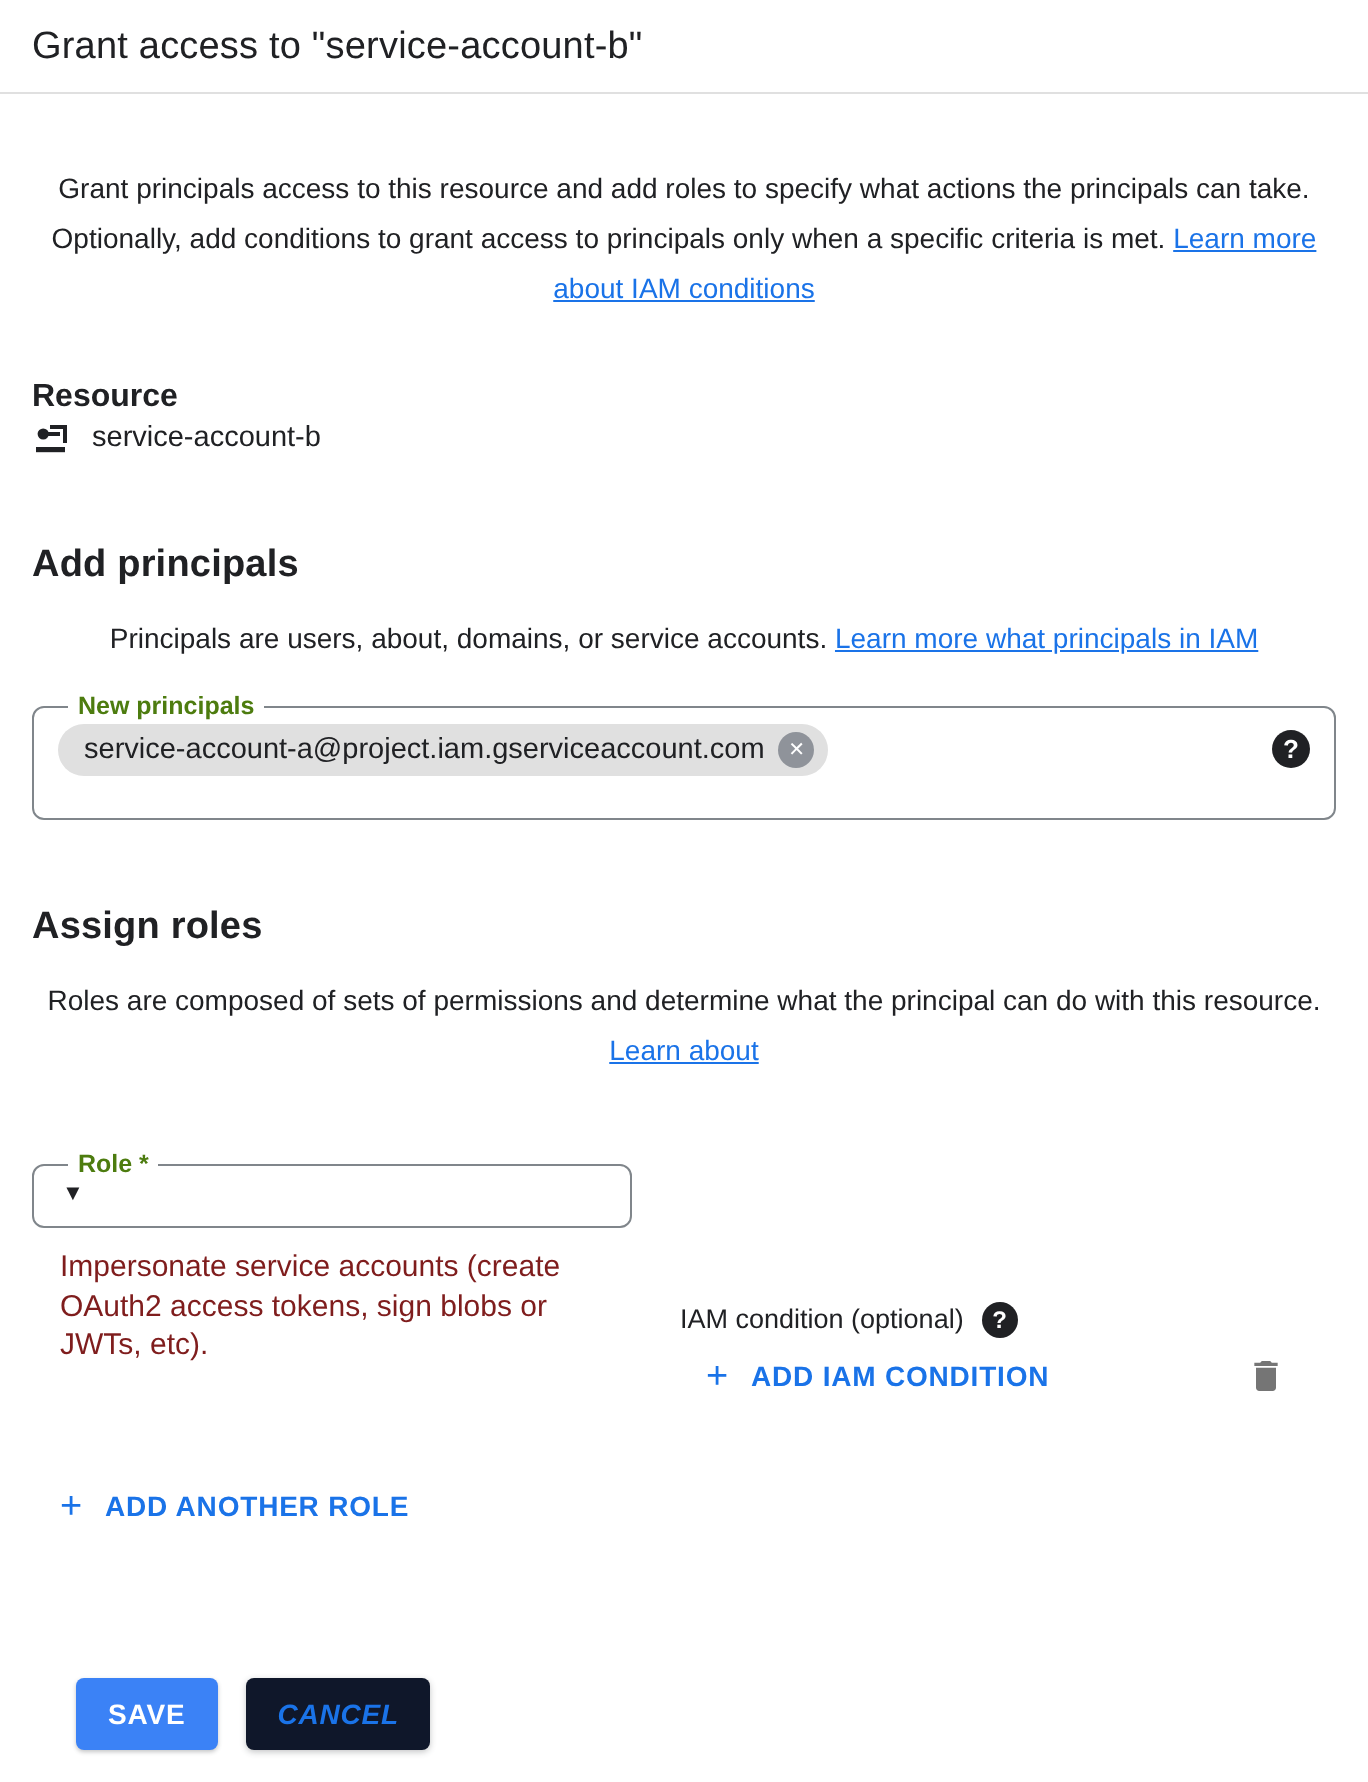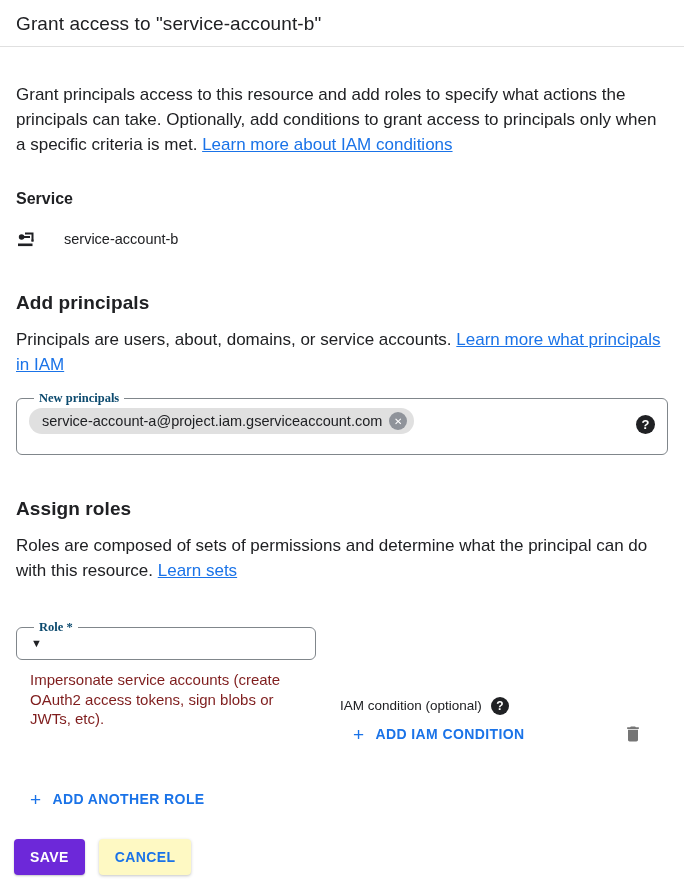--- a/index.html
+++ b/index.html
@@ -8,39 +8,39 @@
     background: #fff;
     font-family: "Liberation Sans", "DejaVu Sans", sans-serif;
     color: #202124;
     position: relative;
     overflow: hidden;
   }
   .dialog-header { padding: 13px 16px 11px 16px; }
   .dialog-title { font-size: 19px; font-weight: 400; color: #202124; letter-spacing: .1px; }
   .divider { height: 1px; background: #e0e0e0; }
   .content { padding: 0 16px; }
-  .body-text { font-size: 17px; line-height: 25px; color: #202124; }
+  .body-text { font-size: 14px; line-height: 25px; color: #202124; text-align: center; }
   .link { color: #1a73e8; text-decoration: underline; cursor: pointer; }
   .intro { margin-top: 35px; }
   .section-heading-sm { margin-top: 33px; font-size: 16px; font-weight: 700; }
-  .resource-row { margin-top: 21px; display: flex; align-items: center; gap: 28px; font-size: 14.5px; }
+  .resource-row { margin-top: 1px; display: flex; align-items: center; gap: 10px; font-size: 14.5px; }
   .section-heading { margin-top: 43px; font-size: 19px; font-weight: 700; letter-spacing: .1px; }
   .section-desc { margin-top: 13px; }
 
   fieldset.outlined {
     border: 1px solid #80868b;
     border-radius: 6px;
     margin-top: 14px;
   }
   fieldset.outlined legend {
-    font-size: 12.5px; font-weight: 700; color: #0c4a6e;
-    padding: 0 5px; margin-left: 5px; font-family: Liberation Serif, serif;
+    font-size: 12.5px; font-weight: 700; color: #4d7c0f;
+    padding: 0 5px; margin-left: 5px;
   }
   .principals-field { min-height: 64px; padding: 2px 12px 14px 12px; }
-  .principals-inner { display: flex; align-items: flex-end; justify-content: space-between; }
+  .principals-inner { display: flex; align-items: flex-start; justify-content: space-between; }
   .chip {
     display: inline-flex; align-items: center; gap: 7px;
     background: #e0e0e0; border-radius: 14px;
     padding: 4px 7px 4px 13px; font-size: 14.5px; color: #202124;
     max-width: 560px;
   }
   .chip-close {
     width: 18px; height: 18px; border-radius: 50%; background: #8f939a;
     color: #fff; display: inline-flex; align-items: center; justify-content: center;
     font-size: 10px; font-weight: 700; cursor: pointer; flex: 0 0 auto;
@@ -80,39 +80,39 @@
     background: none; border: none; cursor: pointer; line-height: 0;
   }
   .add-role { margin: 45px 0 0 14px; }
 
   .footer { position: absolute; left: 14px; bottom: 16px; display: flex; gap: 14px; }
   .btn {
     border: none; border-radius: 4px; cursor: pointer; font-family: inherit;
     font-size: 14px; font-weight: 700; letter-spacing: .4px;
     padding: 10px 16px;
   }
-  .btn-primary { background: #6d28d9; color: #fff; box-shadow: 0 1px 2px rgba(60,64,67,.3); }
-  .btn-secondary { background: #fef9c3; color: #1a73e8; box-shadow: 0 1px 3px rgba(60,64,67,.3); }
+  .btn-primary { background: #3b82f6; color: #fff; box-shadow: 0 1px 2px rgba(60,64,67,.3); margin-left: 24px; }
+  .btn-secondary { background: #0f172a; color: #1a73e8; box-shadow: 0 1px 3px rgba(60,64,67,.3); font-style: italic; }
 </style>
 </head>
 <body>
 
 <div class="dialog-header">
   <div class="dialog-title">Grant access to "service-account-b"</div>
 </div>
 <div class="divider"></div>
 
 <div class="content">
 
   <p class="body-text intro">
     <span>Grant principals access to this resource and add roles to specify what actions the principals can take. Optionally, add conditions to grant access to principals only when a specific criteria is met.</span>
     <a class="link">Learn more about IAM conditions</a>
   </p>
 
-  <div class="section-heading-sm">Service</div>
+  <div class="section-heading-sm">Resource</div>
   <div class="resource-row">
     <span style="line-height:0;">
       <svg width="20" height="20" viewBox="0 0 20 20" fill="#202124">
         <rect x="2" y="14.5" width="14.5" height="2.6"></rect>
         <circle cx="5.6" cy="8" r="2.8"></circle>
         <rect x="7.5" y="7" width="6.5" height="2"></rect>
         <path d="M9 3.5h8.5v9h-2v-7H9z"></path>
         <rect x="15.5" y="10.5" width="2" height="2"></rect>
       </svg>
     </span>
@@ -136,21 +136,21 @@
       </span>
       <span class="help-circle">
         <span>?</span>
       </span>
     </div>
   </fieldset>
 
   <div class="section-heading">Assign roles</div>
   <p class="body-text section-desc">
     <span>Roles are composed of sets of permissions and determine what the principal can do with this resource.</span>
-    <a class="link">Learn sets</a>
+    <a class="link">Learn about</a>
   </p>
 
   <div class="role-row">
     <div class="role-col">
       <fieldset class="outlined select-field">
         <legend>Role *</legend>
         <div class="select-row">
           <span class="dropdown-arrow">▼</span>
         </div>
       </fieldset>

